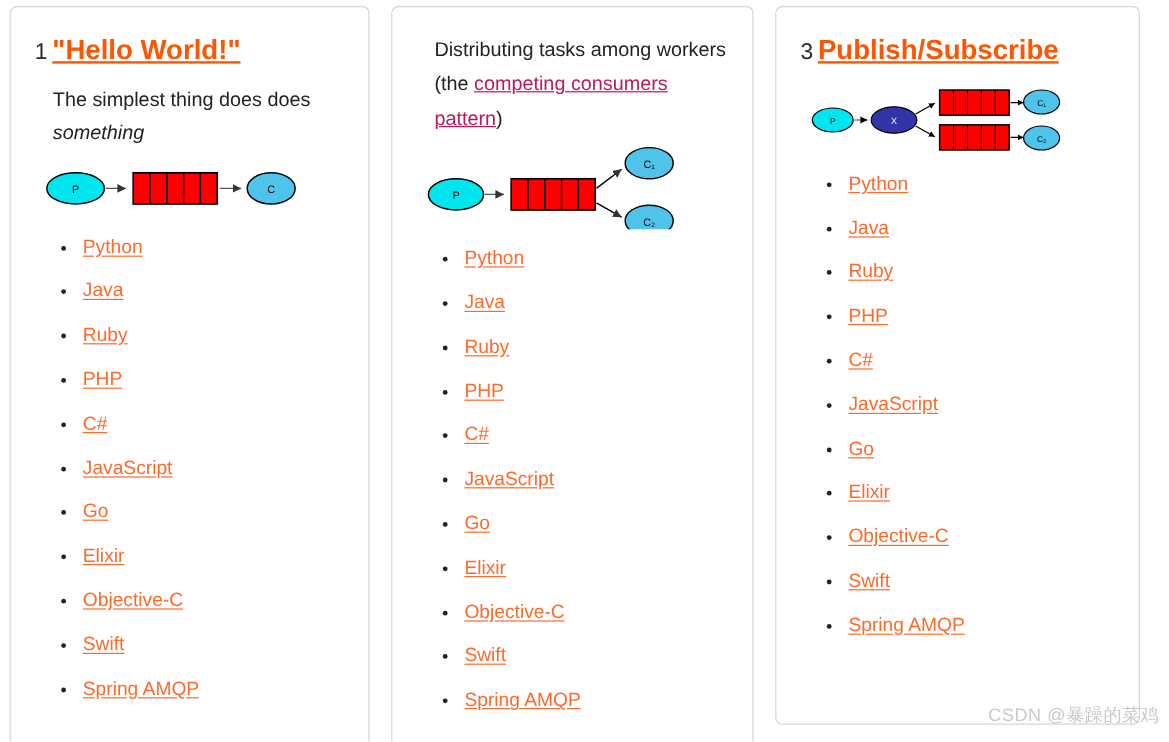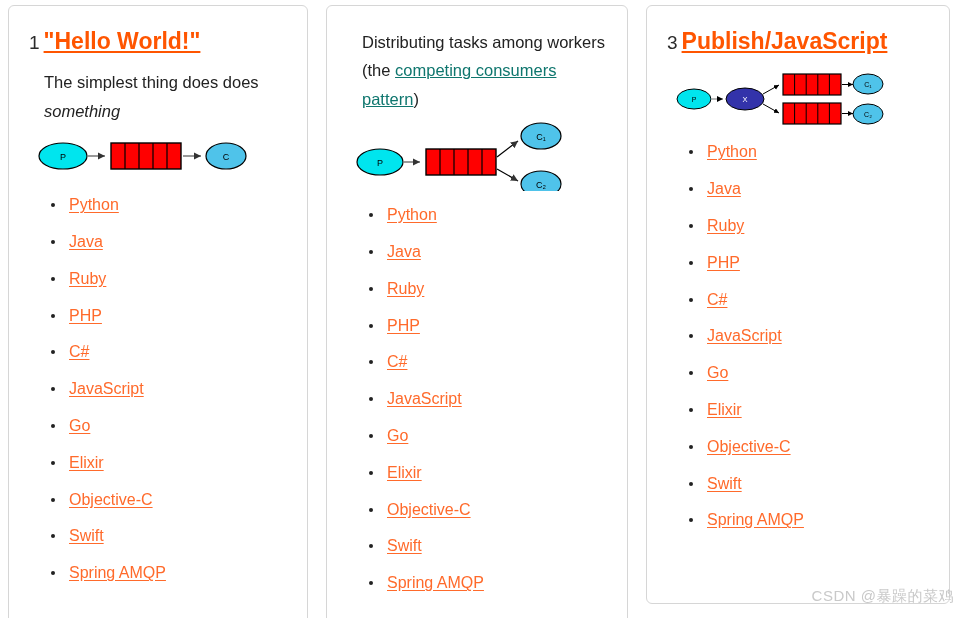--- a/index.html
+++ b/index.html
@@ -60,21 +60,21 @@
     margin: 0 0 6px 0;
     padding-left: 15px;
     font-size: 16.5px;
     line-height: 1.72;
     color: #222222;
   }
   .card-desc em {
     margin-top: 44px;
   }
   .inline-link {
-    color: #0f766e;
+    color: #be185d;
     text-decoration: underline;
   }
 
   .diagram-wrap {
     padding-left: 8px;
     margin: 2px 0 10px 0;
   }
 
   .lang-list {
     list-style: none;
@@ -99,21 +99,21 @@
     background: #222222;
   }
   .lang-list a {
     color: #ff6a2b;
     text-decoration: underline;
     text-underline-offset: 2px;
   }
 
   .watermark {
     position: absolute;
-    right: 20px;
+    right: 8px;
     bottom: 12px;
     font-size: 15px;
     color: #c9c9c9;
     letter-spacing: 0.5px;
     pointer-events: none;
     white-space: nowrap;
   }
 </style>
 </head>
 <body>
@@ -218,21 +218,21 @@
       <li><a href="#">Go</a></li>
       <li><a href="#">Elixir</a></li>
       <li><a href="#">Objective-C</a></li>
       <li><a href="#">Swift</a></li>
       <li><a href="#">Spring AMQP</a></li>
     </ul>
   </div>
 
   <div class="card card-3">
     <h2 class="card-heading">
-      <span class="heading-num">3</span><a class="heading-link" href="#">Publish/JavaScript</a>
+      <span class="heading-num">3</span><a class="heading-link" href="#">Publish/Subscribe</a>
     </h2>
 
 
     <div class="diagram-wrap">
       <svg width="210" height="60" viewBox="0 0 210 60">
         <defs>
           <marker id="ah3" markerWidth="6" markerHeight="6" refX="5" refY="2.5" orient="auto">
             <path d="M0,0 L5,2.5 L0,5 z" fill="#000"></path>
           </marker>
         </defs>

